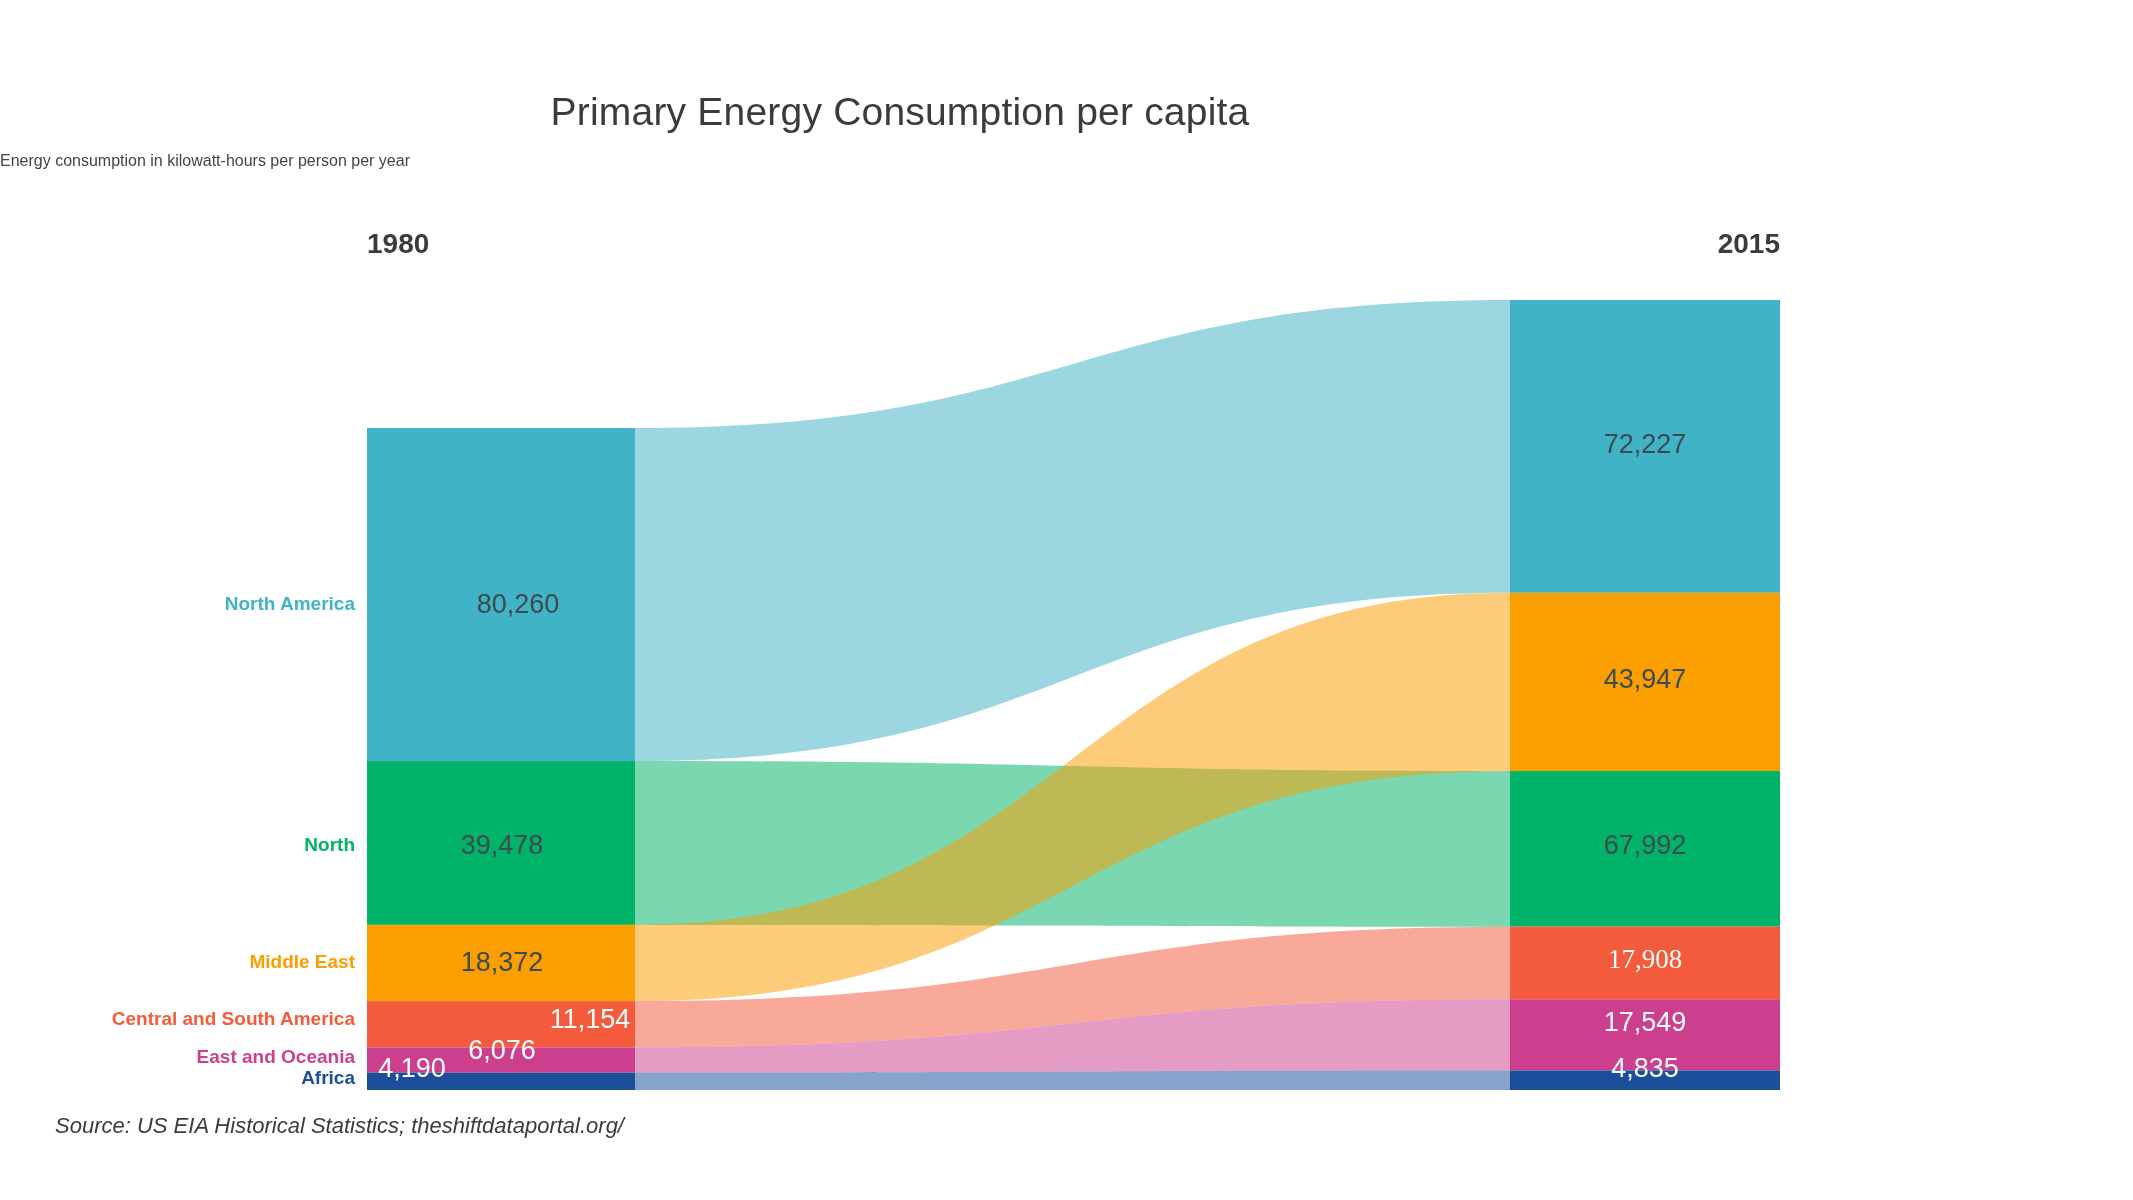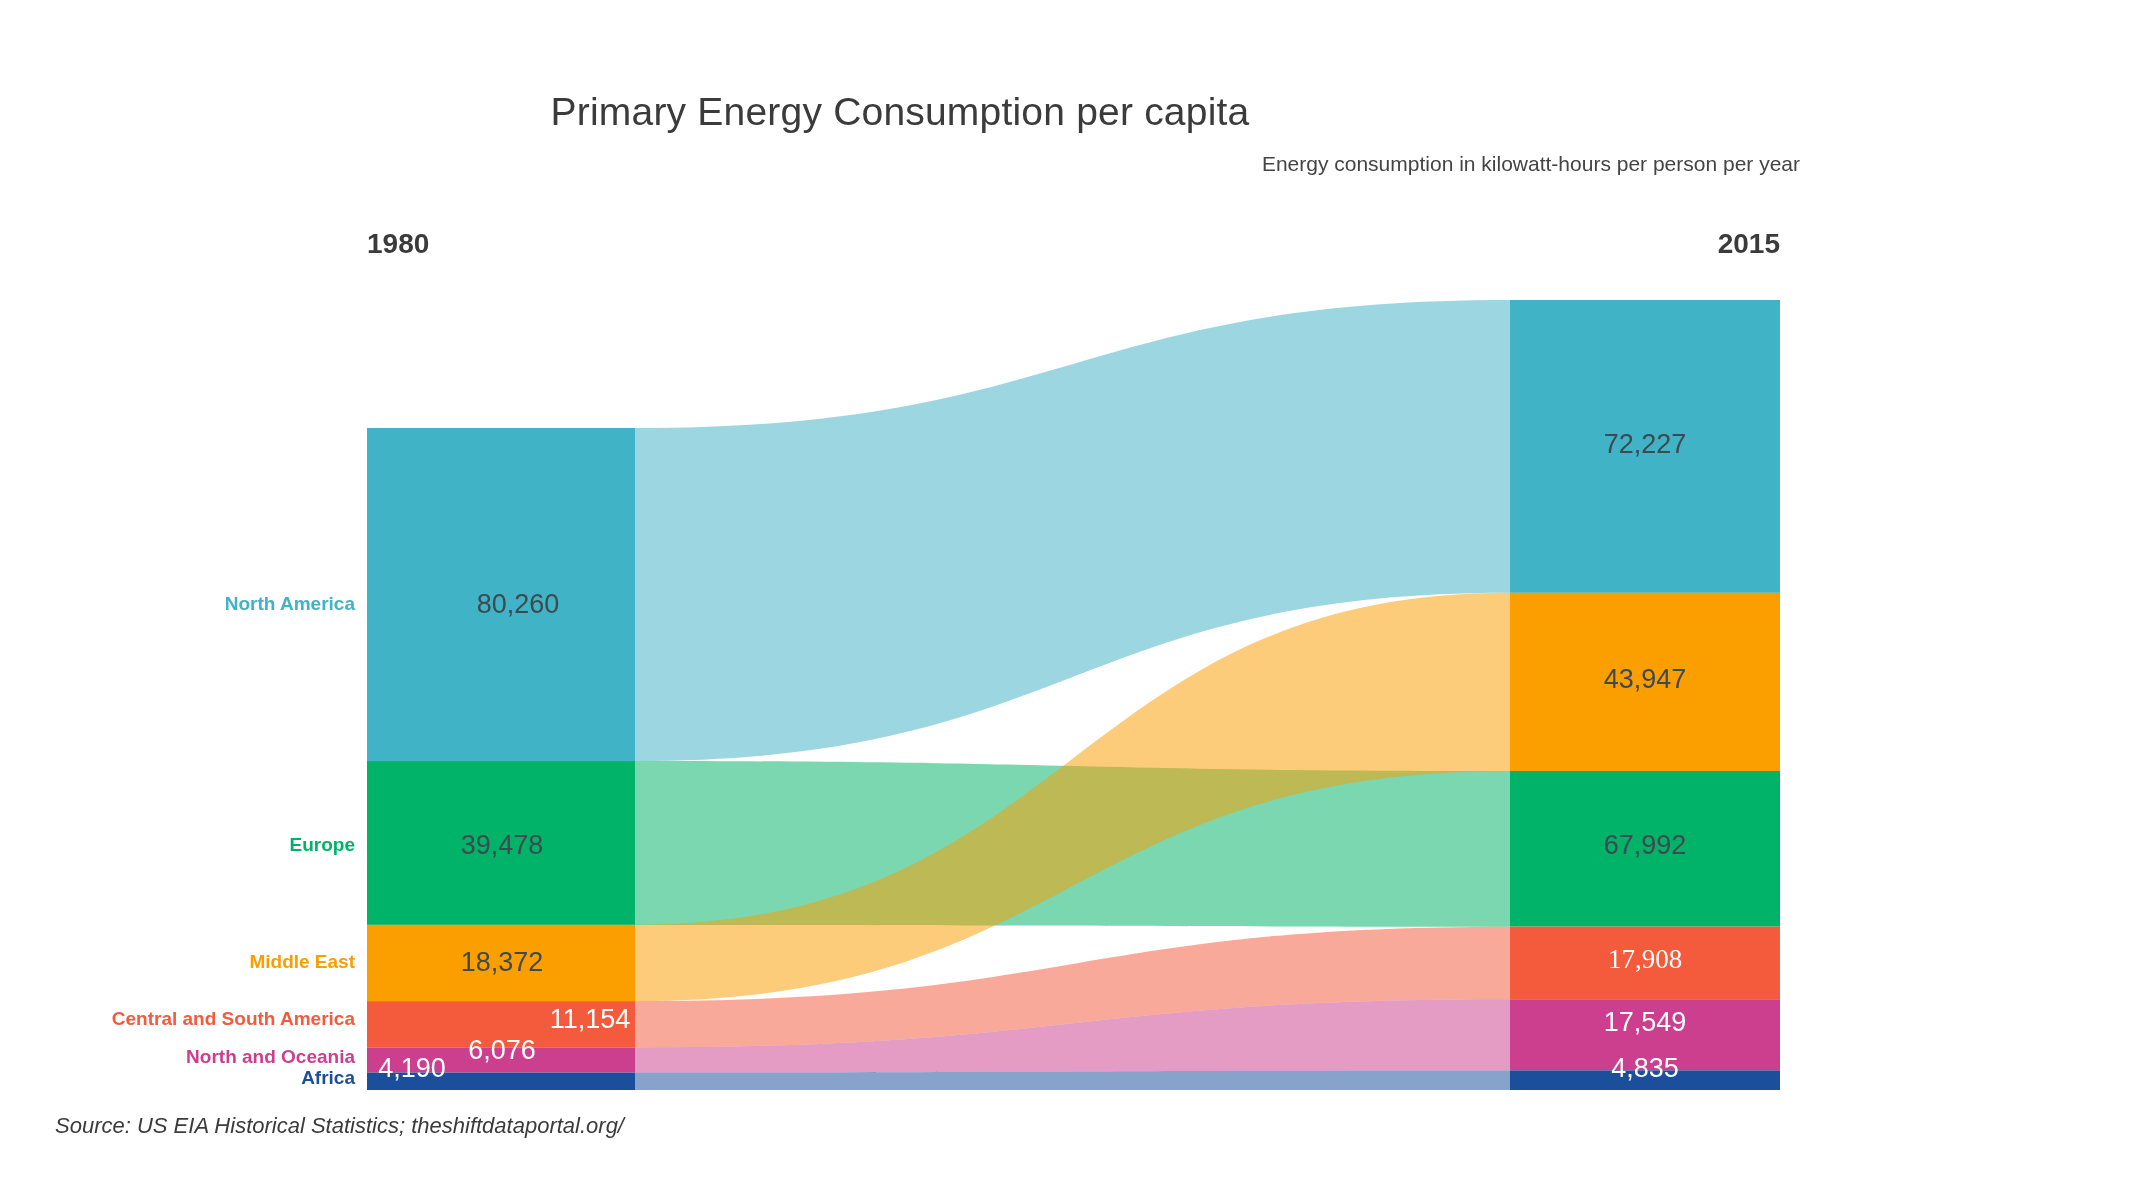--- a/index.html
+++ b/index.html
@@ -19,22 +19,22 @@
     text-align:center;
     font-size:39px;
     font-weight:400;
     color:#3b3b3b;
     letter-spacing:0.2px;
     white-space:nowrap;
   }
   .subtitle{
     position:absolute;
     left:0;top:152px;width:1800px;
-    text-align:right;
-    font-size:21px;
+    text-align:left;
+    font-size:16px;
     font-weight:400;
     color:#444444;
     white-space:nowrap;
   }
 
   .yearlabel{
     position:absolute;
     top:228px;
     font-size:28px;
     font-weight:bold;
@@ -114,24 +114,24 @@
         <rect x="1510" y="592.84021391033" width="270" height="178.18058178682872" fill="#fb9e00"></rect>
         <rect x="1510" y="771.0207956971587" width="270" height="155.61760962391202" fill="#00b368"></rect>
         <rect x="1510" y="926.6384053210708" width="270" height="72.60695516505177" fill="#f45b3c"></rect>
         <rect x="1510" y="999.2453604861225" width="270" height="71.15141033010354" fill="#cc3f8e"></rect>
         <rect x="1510" y="1070.396770816226" width="270" height="19.60322918377392" fill="#1b4f9c"></rect>
       </g>
   </svg>
 
   <div id="cat-labels">
       <div class="catlabel" style="top: 604px; color: rgb(65, 179, 198);">North America</div>
-      <div class="catlabel" style="top: 845px; color: rgb(0, 179, 104);">Europe</div>
+      <div class="catlabel" style="top: 845px; color: rgb(0, 179, 104);">North</div>
       <div class="catlabel" style="top: 962px; color: rgb(251, 158, 0);">Middle East</div>
       <div class="catlabel" style="top: 1019px; color: rgb(244, 91, 60);">Central and South America</div>
-      <div class="catlabel" style="top: 1057px; color: rgb(204, 63, 142);">North and Oceania</div>
+      <div class="catlabel" style="top: 1057px; color: rgb(204, 63, 142);">East and Oceania</div>
       <div class="catlabel" style="top: 1078px; color: rgb(27, 79, 156);">Africa</div>
     </div>
   <div id="val-labels">
       <div class="valuelabel dark" style="left: 502px; top: 604px; margin-left: 16px;">80,260</div>
       <div class="valuelabel dark" style="left: 502px; top: 845px;">39,478</div>
       <div class="valuelabel dark" style="left: 502px; top: 962px;">18,372</div>
       <div class="valuelabel light" style="left: 590px; top: 1019px;">11,154</div>
       <div class="valuelabel light" style="left: 502px; top: 1050px;">6,076</div>
       <div class="valuelabel light" style="left: 412px; top: 1068px;">4,190</div>
       <div class="valuelabel dark" style="left: 1645px; top: 444px;">72,227</div>

